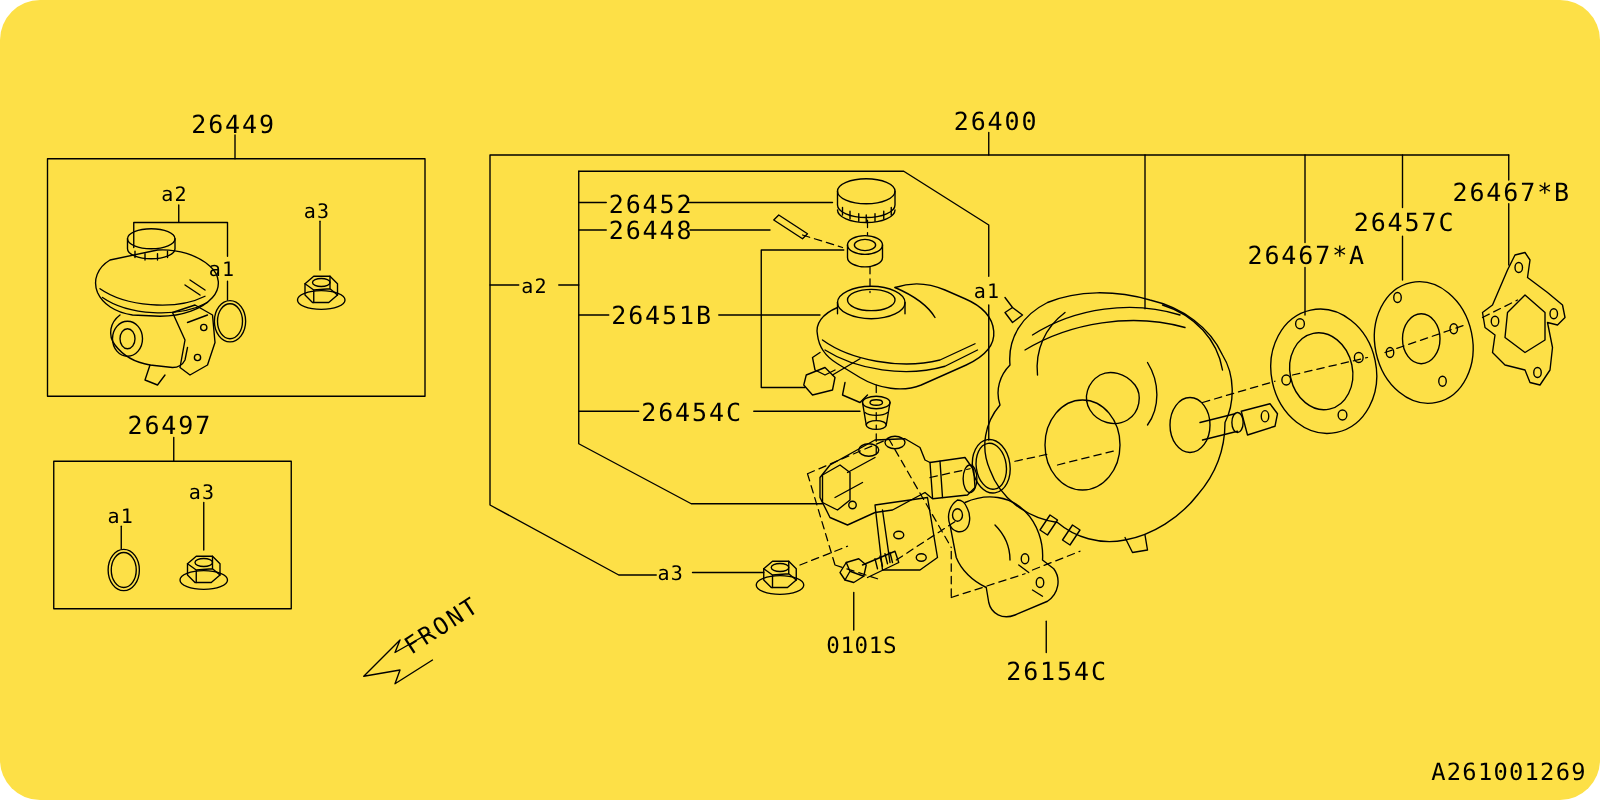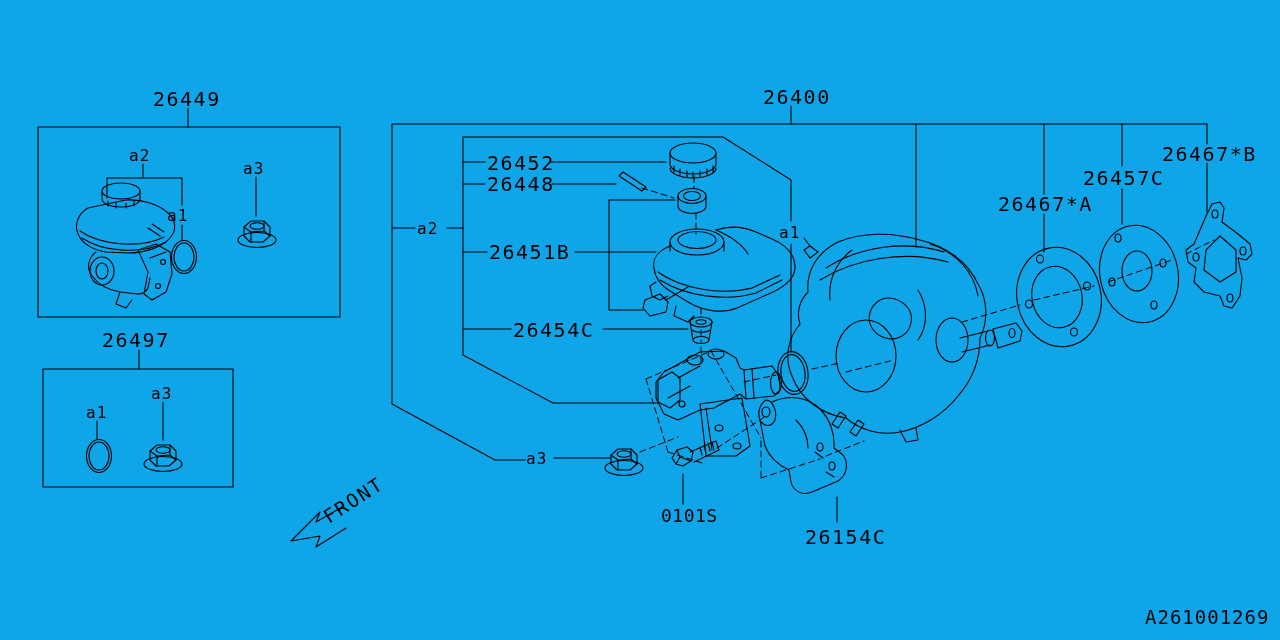--- a/index.html
+++ b/index.html
@@ -1,16 +1,16 @@
 <!DOCTYPE html>
 <html><head>
 <meta charset="utf-8">
 <style>
   html,body{margin:0;padding:0;background:#ffffff;}
-  #stage{position:relative;width:1280px;height:640px;background:#0ea5e9;overflow:hidden;}
+  #stage{position:relative;width:1280px;height:640px;background:#fde047;overflow:hidden;border-radius:32px;}
   svg{display:block;}
   .ln{fill:none;stroke:#000000;stroke-width:1.1;stroke-linecap:round;stroke-linejoin:round;}
   .dash{fill:none;stroke:#000000;stroke-width:1;stroke-dasharray:6 4;stroke-linecap:round;}
   text{fill:#000000;stroke:none;font-family:"DejaVu Sans Mono","Liberation Mono",monospace;}
   .pn{font-size:20px;letter-spacing:1.5px;}
   .cal{font-size:16px;letter-spacing:1px;}
   .sm{font-size:18px;letter-spacing:0.5px;}
   .code{font-size:19px;letter-spacing:1px;}
   .front{font-size:19px;letter-spacing:2px;}
 </style>

